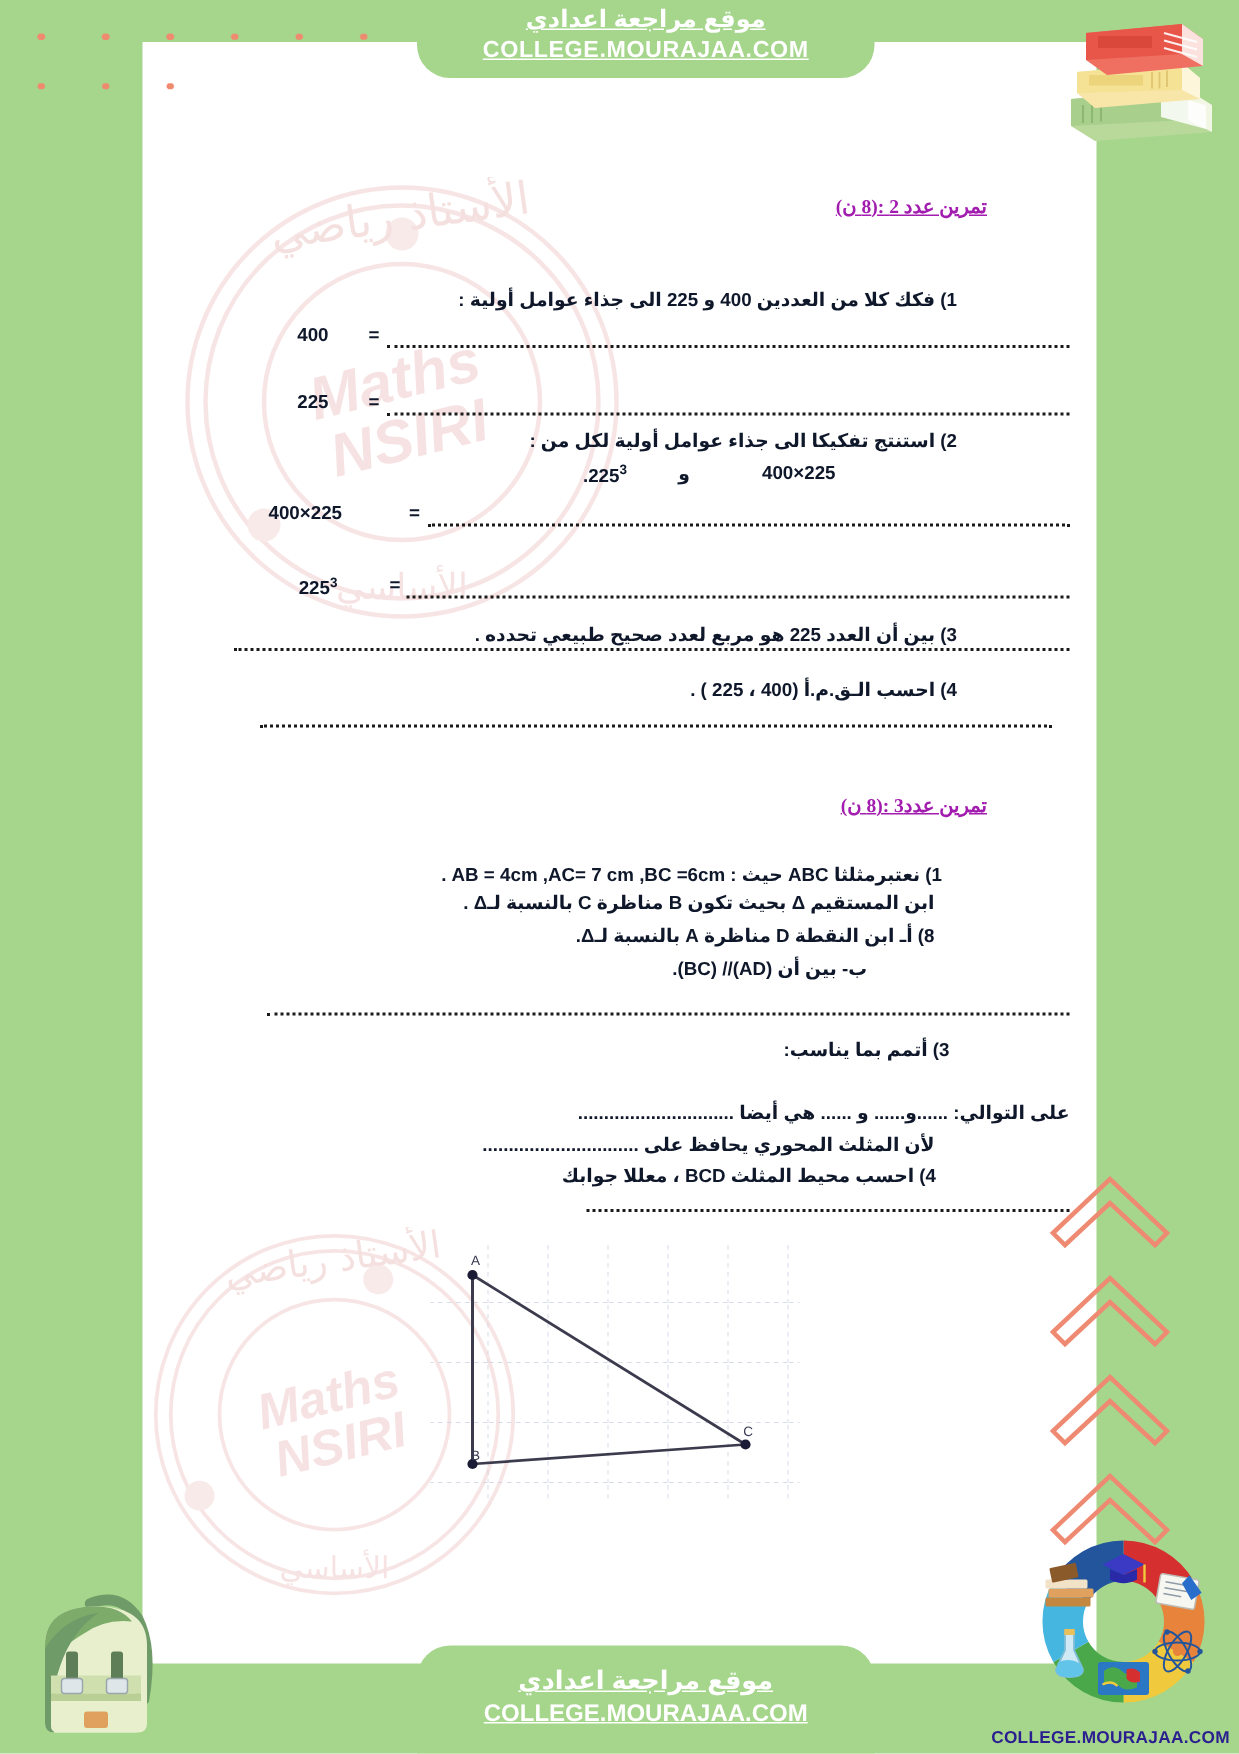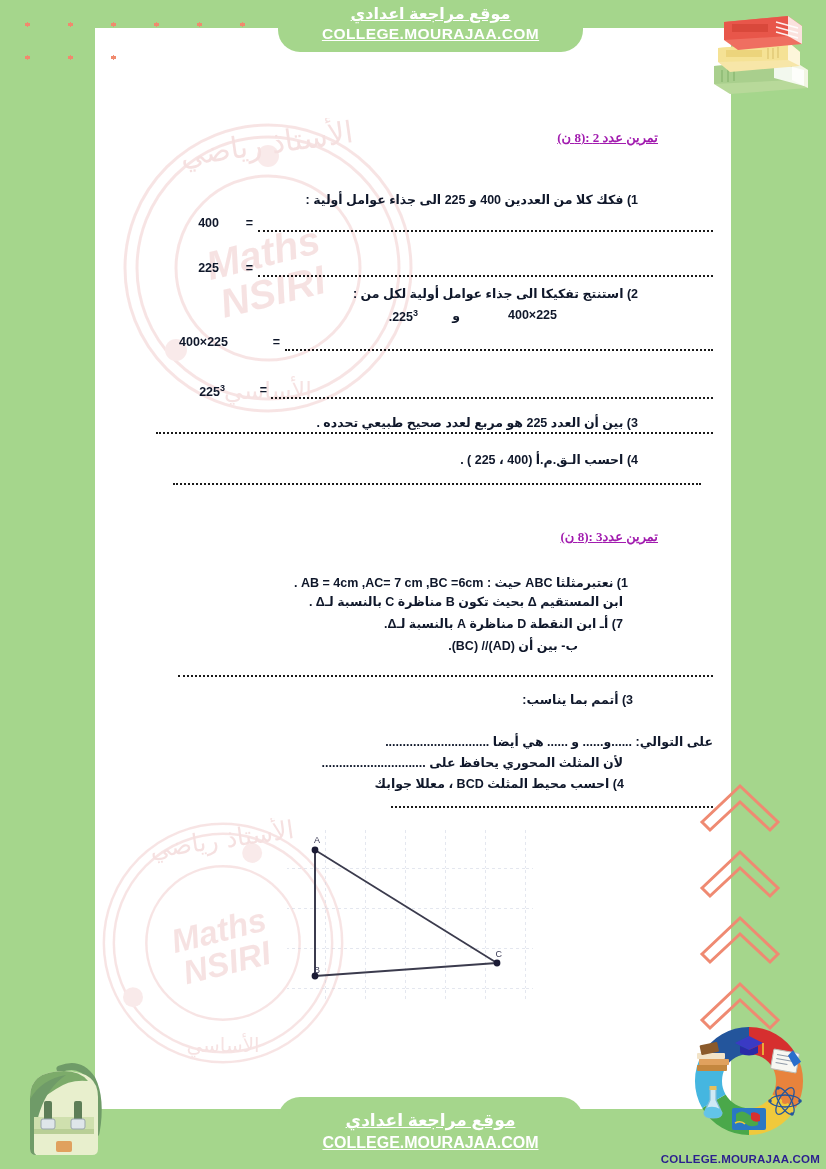--- a/index.html
+++ b/index.html
@@ -182,21 +182,21 @@
   <div class="ln b" style="right:93px;top:375px;margin-top:12px;">3) بين أن العدد 225 هو مربع لعدد صحيح طبيعي تحدده  .</div>
   <div class="dotline" style="right:18px;top:404px;width:557px;"></div>
 
   <div class="ln b" style="right:93px;top:424px;">4) احسب الـق.م.أ  (400 ، 225 ) .</div>
   <div class="dotline" style="right:30px;top:455px;width:528px;"></div>
 
   <div class="ex-title" style="right:73px;top:501px;">تمرين عدد3 :(8 ن)</div>
 
   <div class="ln b" style="right:103px;top:547px;">1) نعتبرمثلثا  ABC   حيث   :     AB = 4cm  ,AC= 7 cm ,BC =6cm   .</div>
   <div class="ln b" style="right:108px;top:566px;">ابن المستقيم Δ  بحيث تكون B  مناظرة  C  بالنسبة لـΔ .</div>
-  <div class="ln b" style="right:108px;top:588px;">7) أـ ابن النقطة  D  مناظرة  A  بالنسبة لـΔ.</div>
+  <div class="ln b" style="right:108px;top:588px;">8) أـ ابن النقطة  D  مناظرة  A  بالنسبة لـΔ.</div>
   <div class="ln b" style="right:153px;top:610px;margin-left:25px;">ب- بين أن (AD)// (BC).</div>
   <div class="dotline" style="right:18px;top:647px;width:535px;"></div>
 
   <div class="ln b" style="right:98px;top:664px;">3)   أتمم بما يناسب:</div>
   <div class="ln b" style="right:18px;top:706px;">على التوالي:      ......و...... و ......   هي أيضا  ..............................</div>
   <div class="ln b" style="right:108px;top:727px;">لأن المثلث المحوري يحافظ على ..............................</div>
 
   <div class="ln b" style="right:107px;top:748px;">4) احسب محيط المثلث    BCD   ،  معللا جوابك</div>
   <div class="dotline" style="right:18px;top:778px;width:322px;"></div>
 

